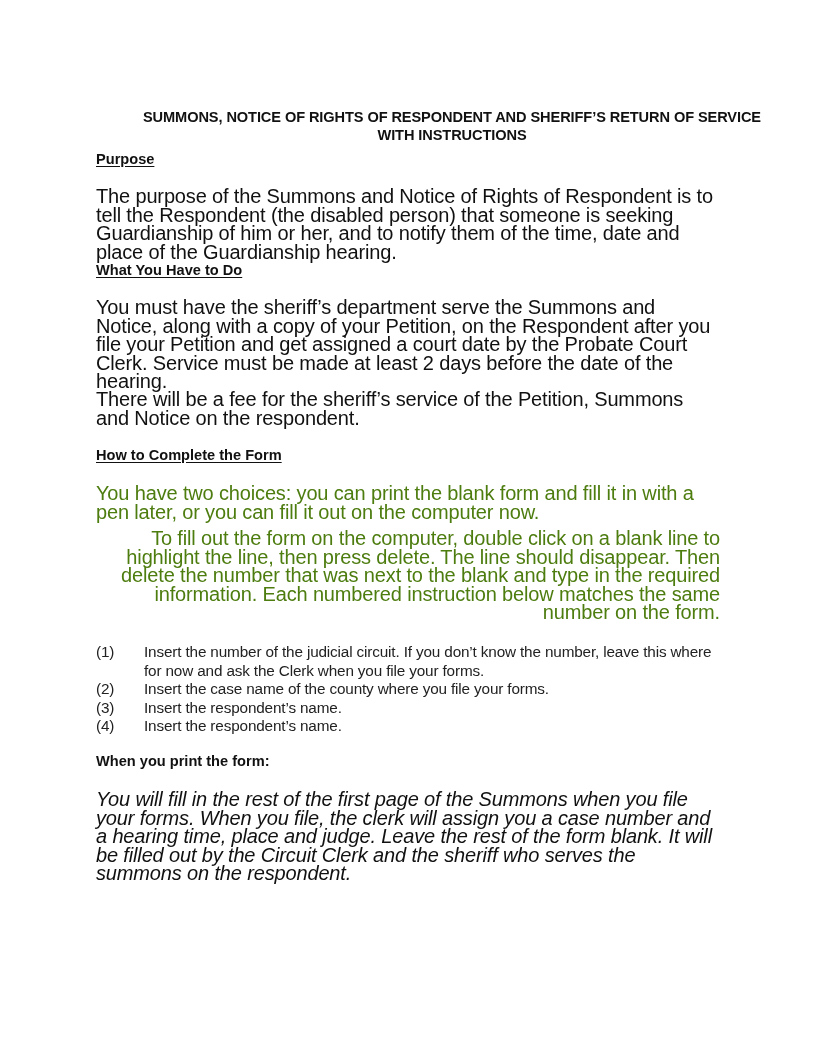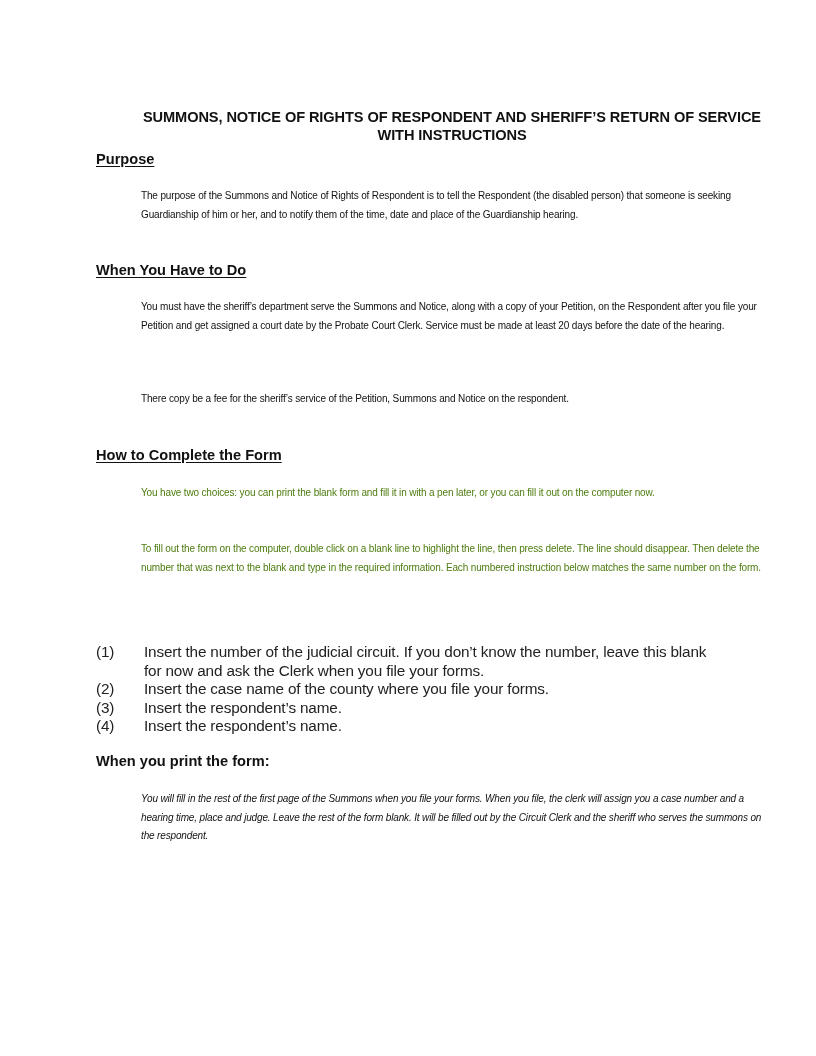--- a/index.html
+++ b/index.html
@@ -4,50 +4,50 @@
   <style>
     html, body { margin: 0; padding: 0; background: #ffffff; }
     body { width: 816px; height: 1056px; position: relative; overflow: hidden;
       font-family: "Liberation Sans", sans-serif; color: #111111; }
     .page { position: absolute; left: 96px; top: 0; width: 624px; }
     .title { position: absolute; top: 108px; left: 0; width: 624px; text-align: center;
       font-weight: bold; font-size: 14.6px; line-height: 18px; letter-spacing: -0.1px; margin-left: 44px; }
     .heading { position: absolute; left: 0; font-weight: bold; font-size: 14.6px;
       text-decoration: underline; text-underline-offset: 2px; }
     .heading.plain { text-decoration: none; }
-    .para { position: absolute; left: 0; width: 624px; font-size: 10px; line-height: 18.6px;
-      letter-spacing: -0.15px; margin-left: 45px; }
+    .para { position: absolute; left: 0; width: 624px; font-size: 20px; line-height: 18.6px;
+      letter-spacing: -0.15px; }
     .para.gray { color: #4d7c0f; }
     .list { position: absolute; left: 0; top: 643px; width: 624px; font-size: 15.3px;
       line-height: 18.6px; letter-spacing: -0.15px; color: #222; }
     .li { display: flex; }
     .li .num { width: 48px; flex: 0 0 48px; }
     .li .txt { flex: 1; }
   </style>
 </head>
 <body>
 
 <div class="page">
   <div class="title">SUMMONS, NOTICE OF RIGHTS OF RESPONDENT AND SHERIFF’S RETURN OF SERVICE WITH INSTRUCTIONS</div>
 
   <div class="heading" style="top:151px;">Purpose</div>
   <div class="para" style="top:187px;">The purpose of the Summons and Notice of Rights of Respondent is to tell the Respondent (the disabled person) that someone is seeking Guardianship of him or her, and to notify them of the time, date and place of the Guardianship hearing.</div>
 
-  <div class="heading" style="top:262px;">When You Have to Do</div>
-  <div class="para" style="top:298px;">You must have the sheriff’s department serve the Summons and Notice, along with a copy of your Petition, on the Respondent after you file your Petition and get assigned a court date by the Probate Court Clerk. Service must be made at least 20 days before the date of the hearing.</div>
-  <div class="para" style="top:390px;">There copy be a fee for the sheriff’s service of the Petition, Summons and Notice on the respondent.</div>
+  <div class="heading" style="top:262px;">What You Have to Do</div>
+  <div class="para" style="top:298px;">You must have the sheriff’s department serve the Summons and Notice, along with a copy of your Petition, on the Respondent after you file your Petition and get assigned a court date by the Probate Court Clerk. Service must be made at least 2 days before the date of the hearing.</div>
+  <div class="para" style="top:390px;">There will be a fee for the sheriff’s service of the Petition, Summons and Notice on the respondent.</div>
 
   <div class="heading" style="top:447px;">How to Complete the Form</div>
   <div class="para gray" style="top:484px;">You have two choices: you can print the blank form and fill it in with a pen later, or you can fill it out on the computer now.</div>
-  <div class="para gray" style="top:540px;">To fill out the form on the computer, double click on a blank line to highlight the line, then press delete. The line should disappear. Then delete the number that was next to the blank and type in the required information. Each numbered instruction below matches the same number on the form.</div>
+  <div class="para gray" style="top:529px;text-align:right;">To fill out the form on the computer, double click on a blank line to highlight the line, then press delete. The line should disappear. Then delete the number that was next to the blank and type in the required information. Each numbered instruction below matches the same number on the form.</div>
 
   <div class="list">
     <div class="li">
       <span class="num">(1)</span>
-      <span class="txt">Insert the number of the judicial circuit. If you don’t know the number, leave this blank for now and ask the Clerk when you file your forms.</span>
+      <span class="txt">Insert the number of the judicial circuit. If you don’t know the number, leave this where for now and ask the Clerk when you file your forms.</span>
     </div>
     <div class="li">
       <span class="num">(2)</span>
       <span class="txt">Insert the case name of the county where you file your forms.</span>
     </div>
     <div class="li">
       <span class="num">(3)</span>
       <span class="txt">Insert the respondent’s name.</span>
     </div>
     <div class="li">

